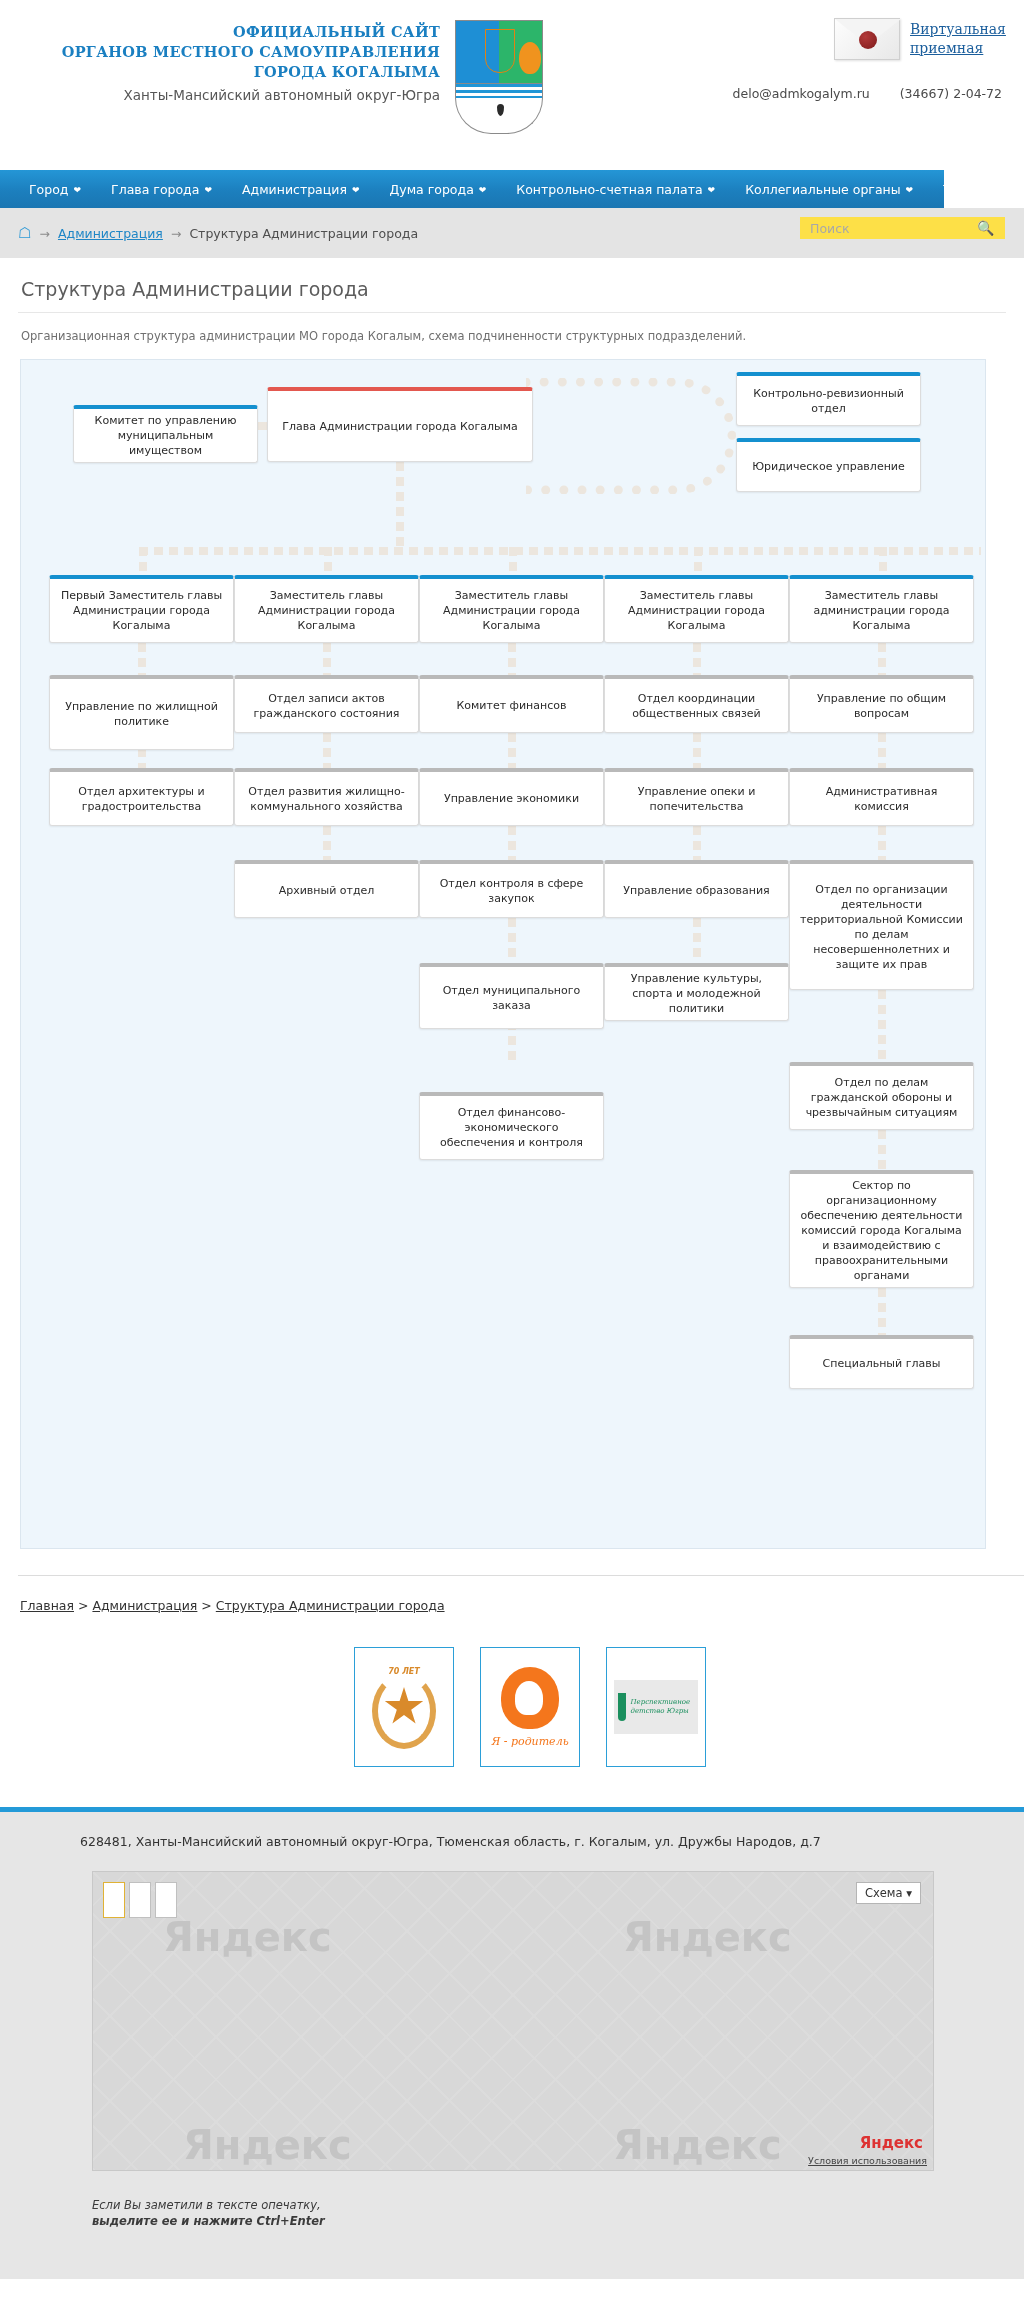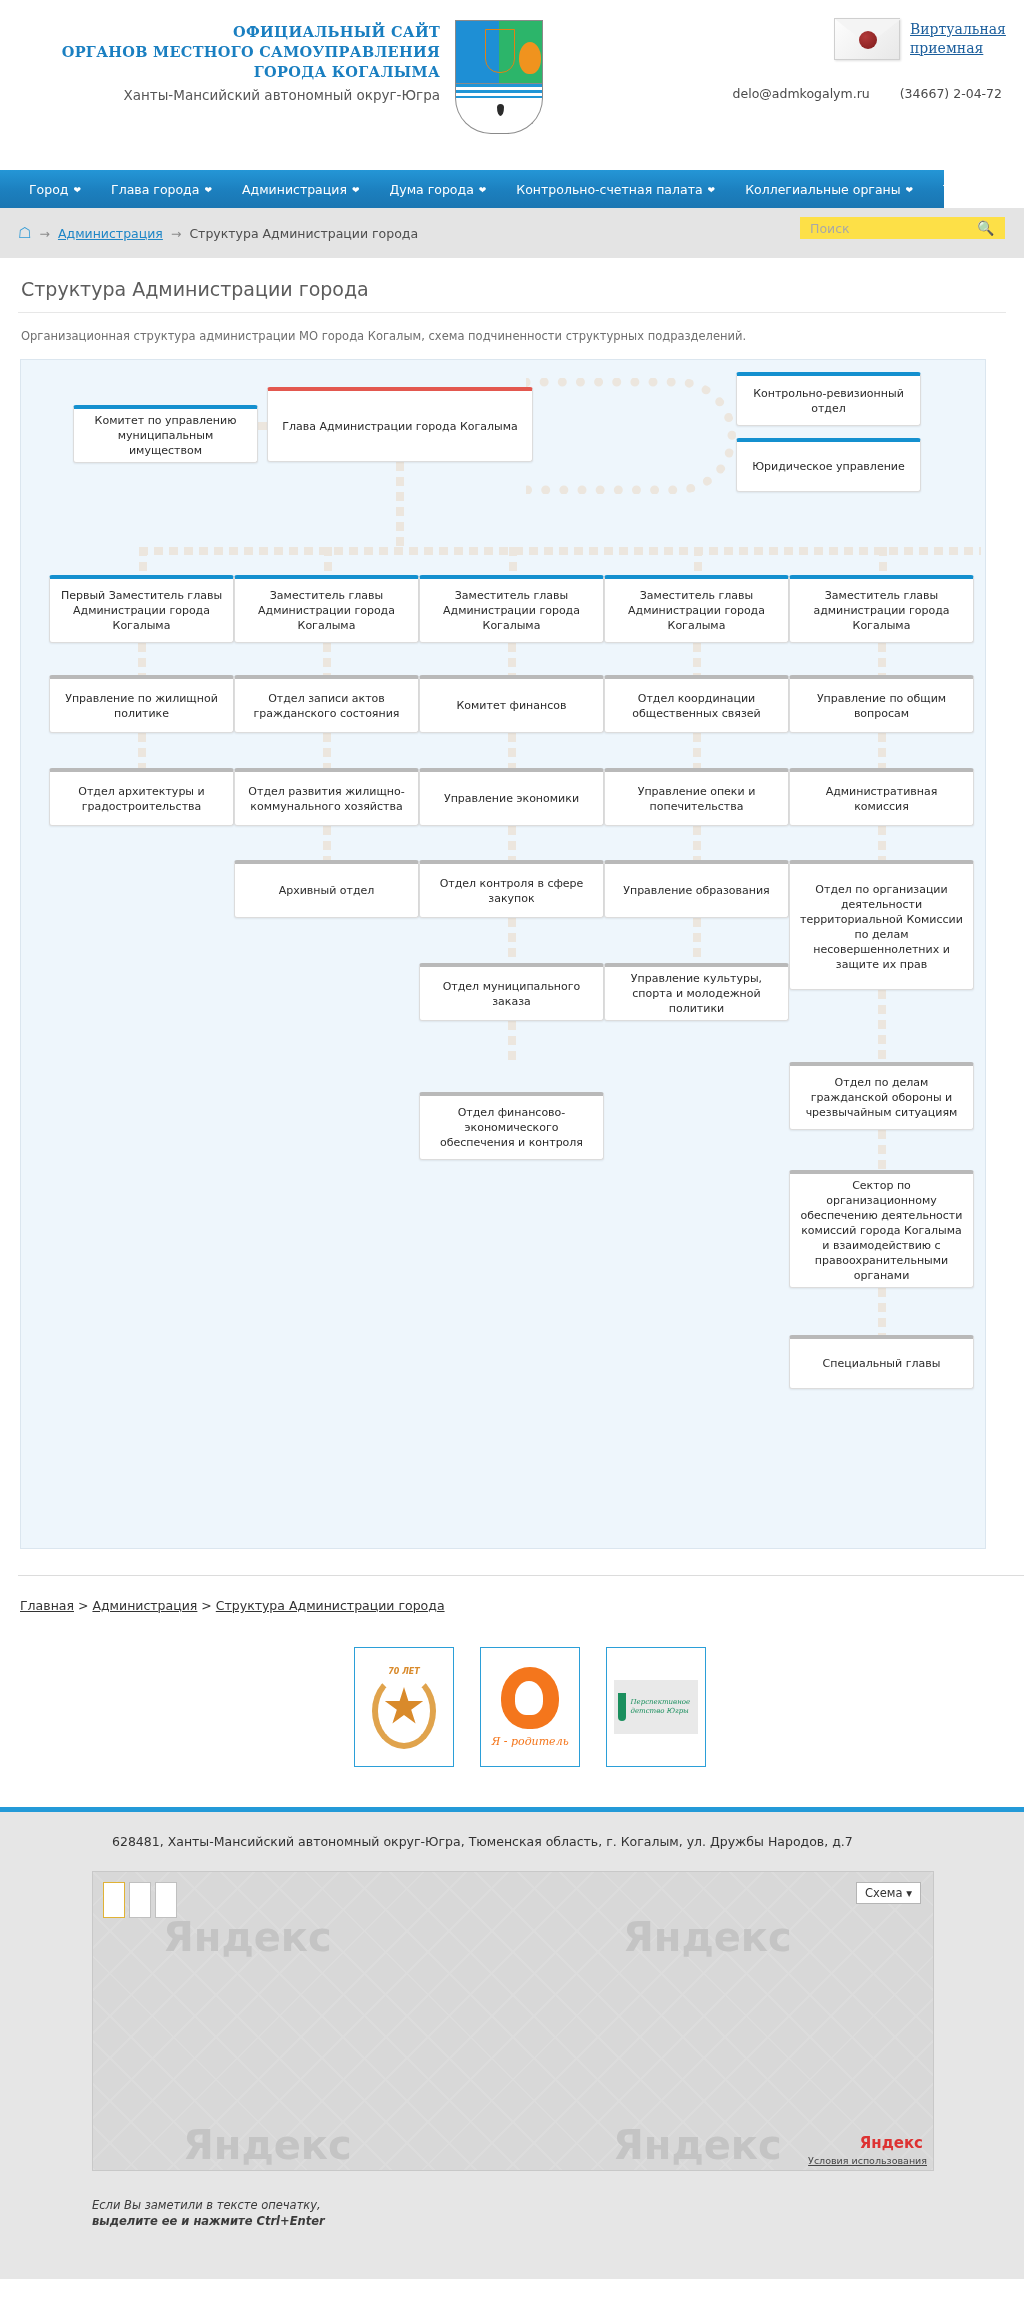--- a/index.html
+++ b/index.html
@@ -281,21 +281,21 @@
   }
   .ugra-logo { width: 84px; height: 54px; background:#e9e9e9; display:flex; align-items:center; gap:4px; padding:4px; }
   .ugra-logo .shield { width:16px; height:28px; background:#1b8f5e; border-radius: 0 0 8px 8px; }
   .ugra-logo .txt { font-size:7px; color:#1b8f5e; font-style:italic; line-height:9px; font-family:"DejaVu Serif",serif; }
 
   
   .bluebar { width:1024px; height:5px; background:#239ad8; }
   .footer {
     width:1024px; background:#e6e6e6; padding: 22px 0 30px 0;
   }
-  .addr { font-size: 12.5px; color:#333; padding-left: 112px; }
+  .addr { font-size: 12.5px; color:#333; padding-left: 80px; }
   .mapwrap {
     margin: 22px 0 0 92px;
     width: 842px; height: 300px;
     border: 1px solid #c8c8c8;
     background:
       repeating-linear-gradient(45deg, #dcdcdc 0 2px, transparent 2px 30px),
       repeating-linear-gradient(-45deg, #dcdcdc 0 2px, transparent 2px 30px),
       #d8d8d8;
     position: relative;
     overflow: hidden;
@@ -463,21 +463,21 @@
       </div>
       <div class="node top-blue" style="left: 398px; top: 215px; width: 185px; height: 68px;">
         <span>Заместитель главы Администрации города Когалыма</span>
       </div>
       <div class="node top-blue" style="left: 583px; top: 215px; width: 185px; height: 68px;">
         <span>Заместитель главы Администрации города Когалыма</span>
       </div>
       <div class="node top-blue" style="left: 768px; top: 215px; width: 185px; height: 68px;">
         <span>Заместитель главы администрации города Когалыма</span>
       </div>
-      <div class="node top-gray" style="left: 28px; top: 315px; width: 185px; height: 58px;">
+      <div class="node top-gray" style="left: 28px; top: 315px; width: 185px; height: 75px;">
         <span>Управление по жилищной политике</span>
       </div>
       <div class="node top-gray" style="left: 213px; top: 315px; width: 185px; height: 58px;">
         <span>Отдел записи актов гражданского состояния</span>
       </div>
       <div class="node top-gray" style="left: 398px; top: 315px; width: 185px; height: 58px;">
         <span>Комитет финансов</span>
       </div>
       <div class="node top-gray" style="left: 583px; top: 315px; width: 185px; height: 58px;">
         <span>Отдел координации общественных связей</span>
@@ -505,21 +505,21 @@
       </div>
       <div class="node top-gray" style="left: 398px; top: 500px; width: 185px; height: 58px;">
         <span>Отдел контроля в сфере закупок</span>
       </div>
       <div class="node top-gray" style="left: 583px; top: 500px; width: 185px; height: 58px;">
         <span>Управление образования</span>
       </div>
       <div class="node top-gray" style="left: 768px; top: 500px; width: 185px; height: 130px;">
         <span>Отдел по организации деятельности территориальной Комиссии по делам несовершеннолетних и защите их прав</span>
       </div>
-      <div class="node top-gray" style="left: 398px; top: 603px; width: 185px; height: 58px;">
+      <div class="node top-gray" style="left: 398px; top: 603px; width: 185px; height: 66px;">
         <span>Отдел муниципального заказа</span>
       </div>
       <div class="node top-gray" style="left: 583px; top: 603px; width: 185px; height: 58px;">
         <span>Управление культуры, спорта и молодежной политики</span>
       </div>
       <div class="node top-gray" style="left: 398px; top: 732px; width: 185px; height: 68px;">
         <span>Отдел финансово-экономического обеспечения и контроля</span>
       </div>
       <div class="node top-gray" style="left: 768px; top: 702px; width: 185px; height: 68px;">
         <span>Отдел по делам гражданской обороны и чрезвычайным ситуациям</span>

